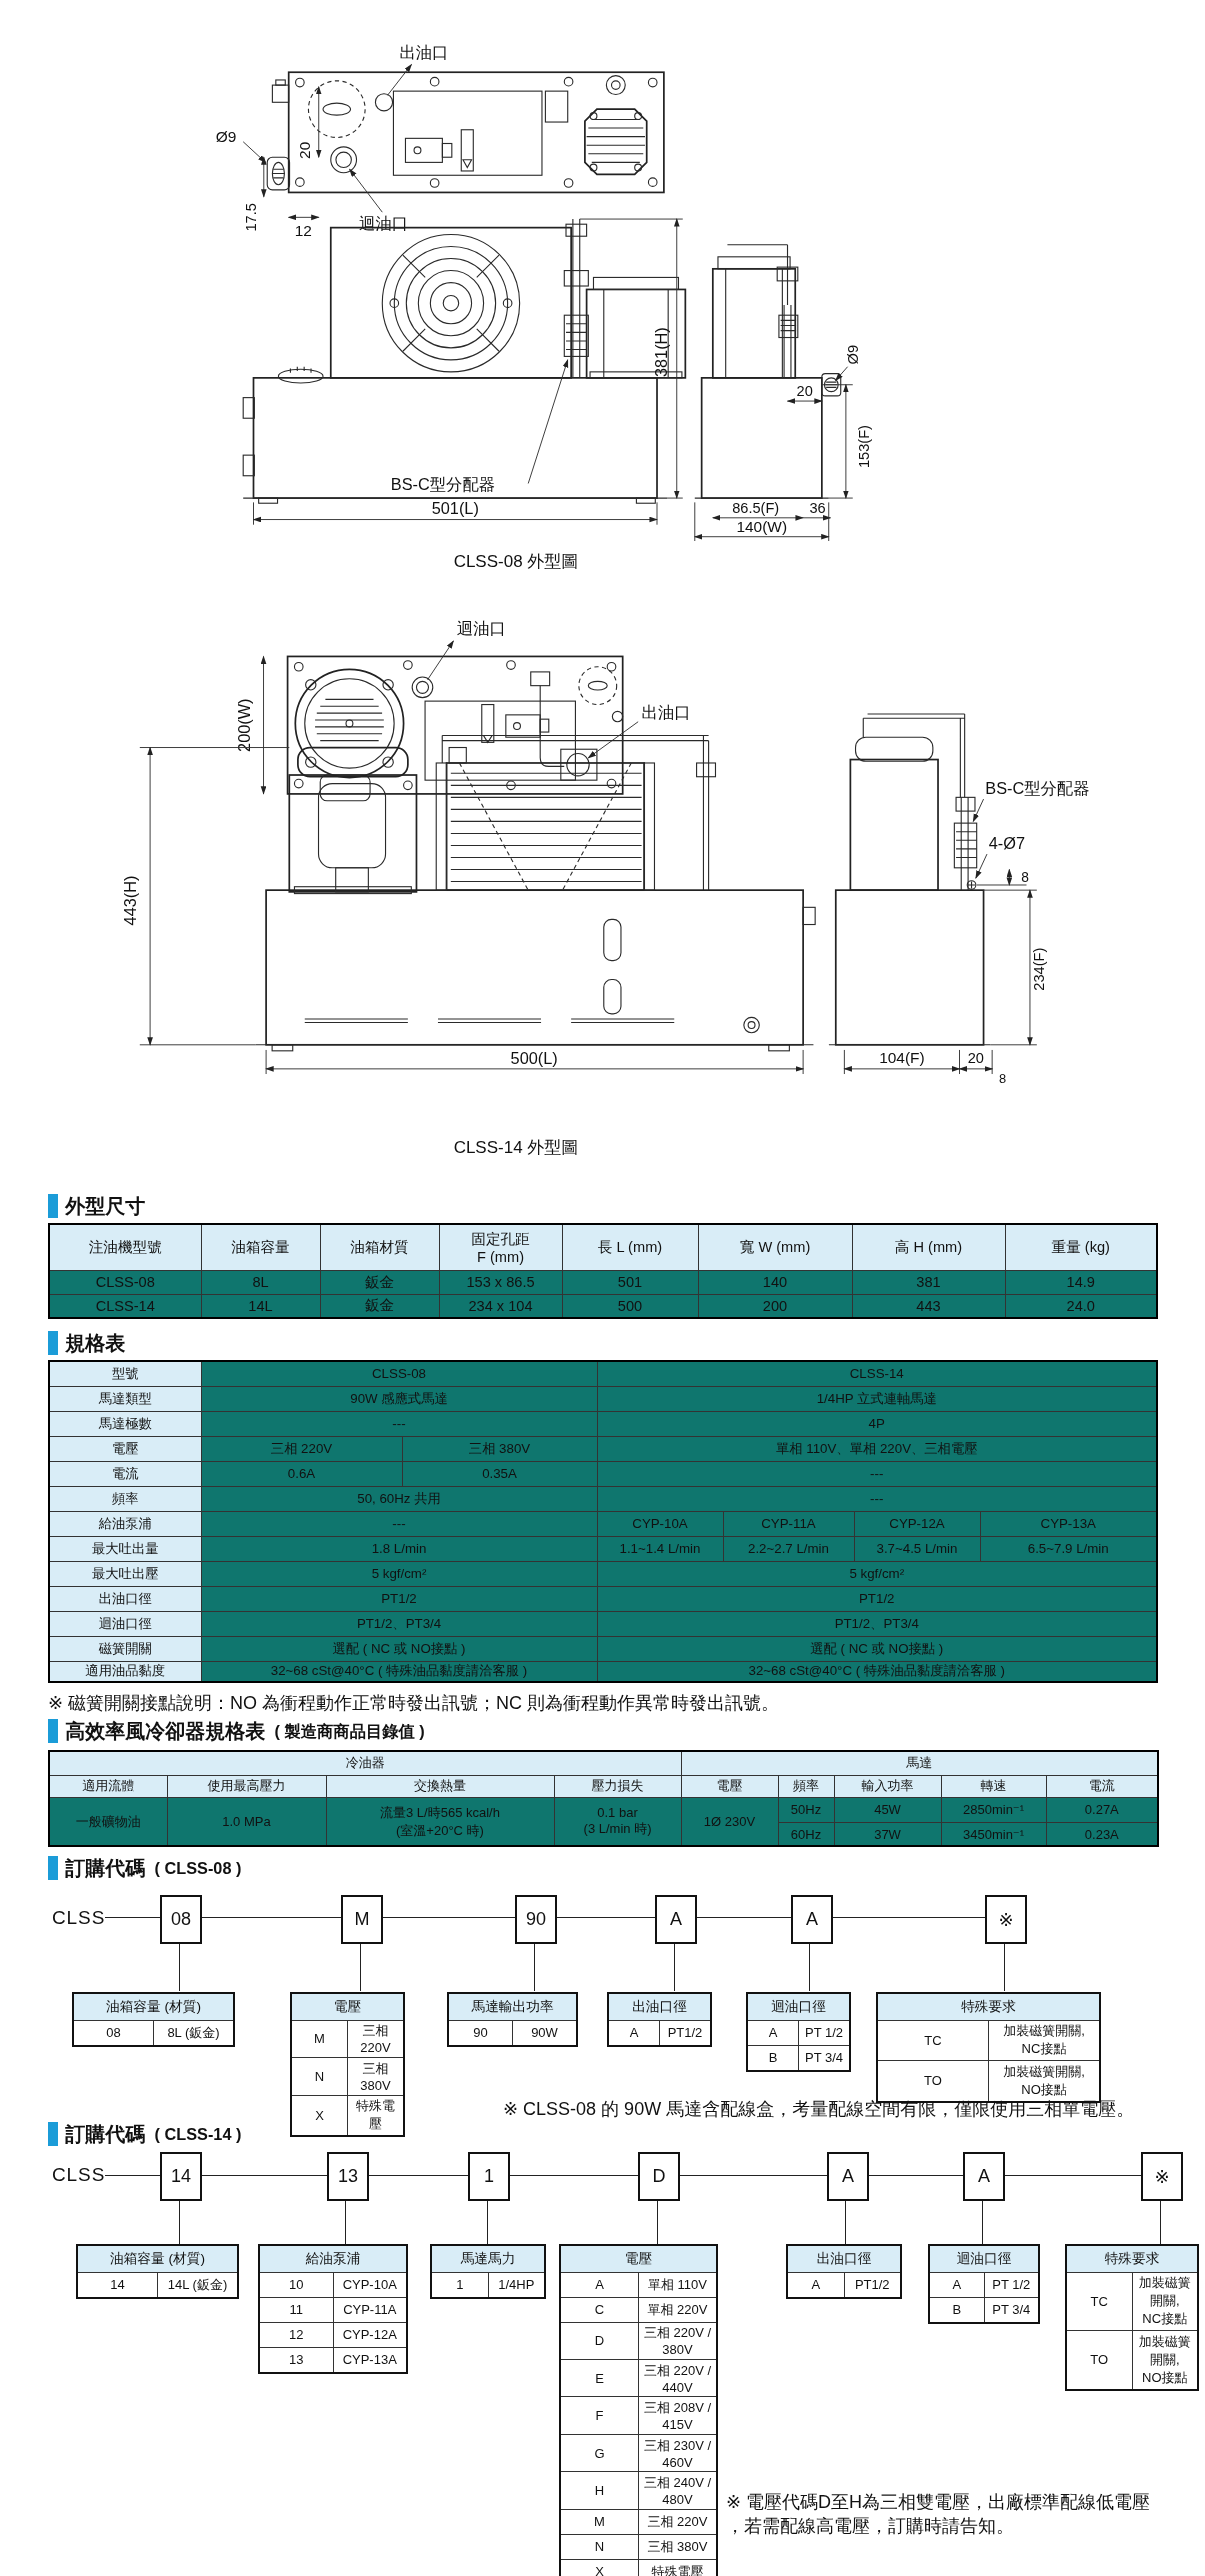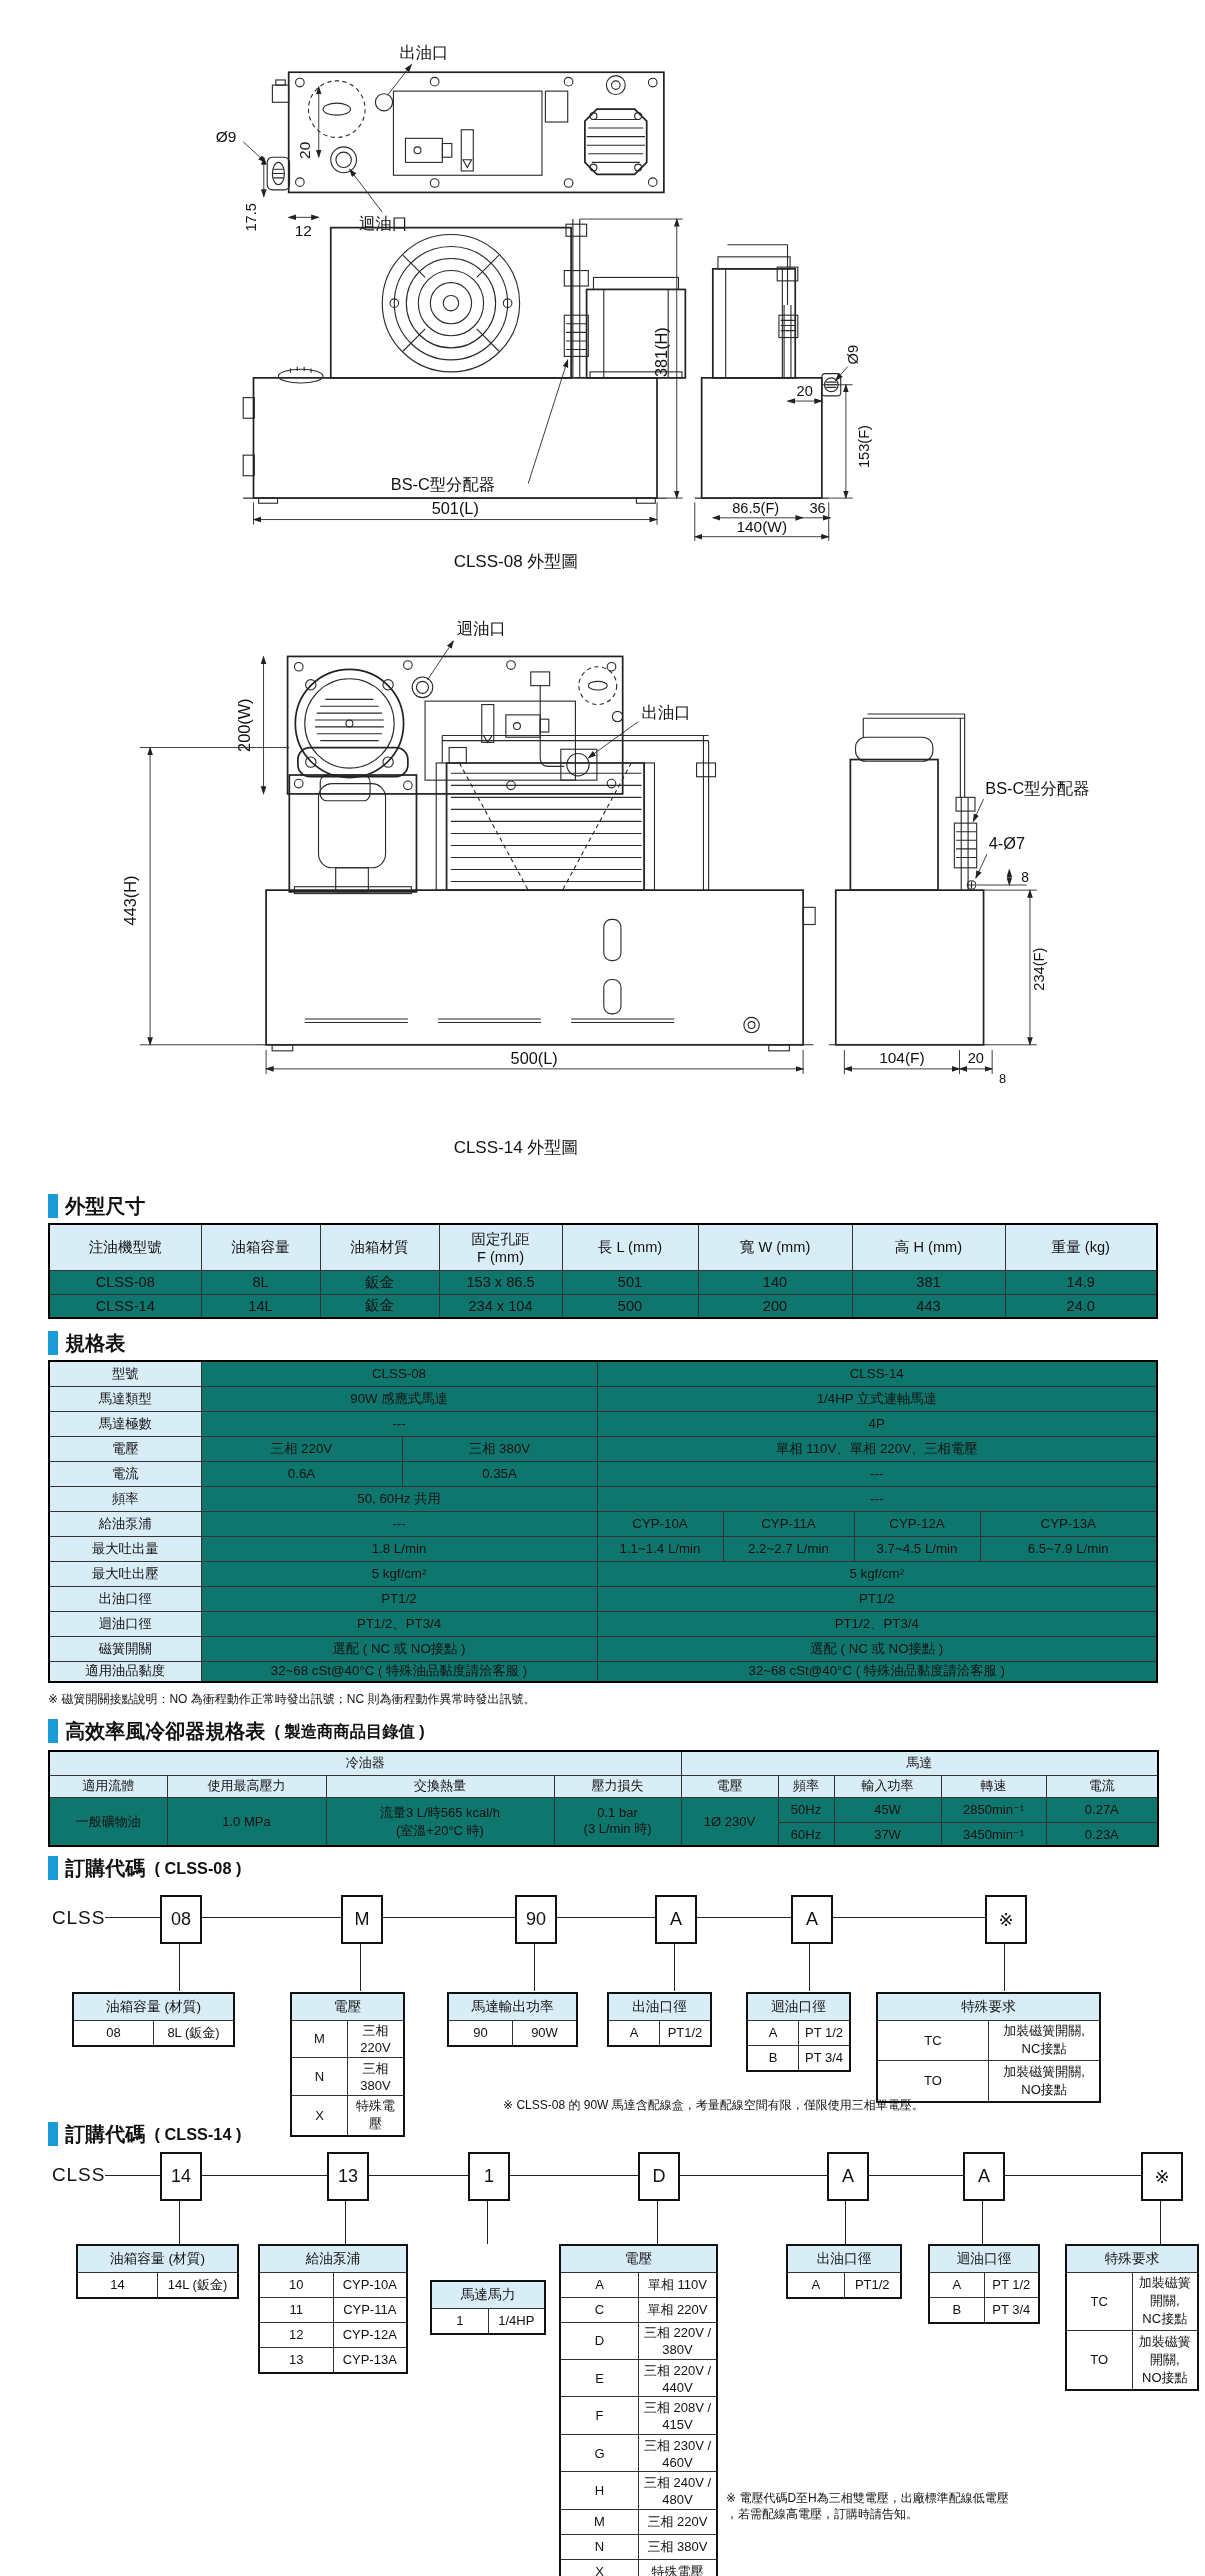--- a/index.html
+++ b/index.html
@@ -10,21 +10,21 @@
   .sec-title{display:flex;align-items:center;gap:7.7px;font-weight:bold;font-size:20px;line-height:1;}
   .sec-title .bar{width:9.5px;height:24px;background:#1b9cd8;}
   .sec-title .suffix{font-size:16.3px;font-weight:bold;margin-left:1.7px;}
   
   table.grid{border-collapse:collapse;border:2.6px solid #000;table-layout:fixed;background:#0f766e;}
   table.grid th,table.grid td{border:1.2px solid #333;border-top-width:1.7px;border-bottom-width:1.7px;
       text-align:center;vertical-align:middle;padding:0.9px 3.4px;font-weight:normal;}
   table.grid th{background:#d9edf7;}
   .pre{white-space:pre-line;}
   .fs17{font-size:14.6px;} .fs16{font-size:13px;} .fs15{font-size:13.3px;}
-  .note{font-size:12px;line-height:1.35;}
+  .note{font-size:18px;line-height:1.35;}
   
   .codebox{position:absolute;width:38px;height:45px;border:2.1px solid #111;background:#fff;
       display:flex;align-items:center;justify-content:center;font-size:18px;z-index:2;}
   .hline{position:absolute;border-top:1.7px solid #222;height:0;z-index:1;}
   .vline{position:absolute;border-left:1.3px solid #222;width:0;z-index:1;}
   .prefix{position:absolute;font-size:19px;letter-spacing:0.9px;}
   table.ctab{border-collapse:collapse;border:2.1px solid #111;background:#fff;position:absolute;table-layout:fixed;}
   table.ctab th{background:#d9edf7;border:1.2px solid #333;font-weight:normal;font-size:13.7px;height:24px;padding:0.9px 3.4px;}
   table.ctab td{border:1.2px solid #333;font-size:13px;text-align:center;padding:1.7px 4.3px;height:20.6px;}
   table.ctab td.code{width:29px;}
@@ -624,21 +624,21 @@
     <tr>
           <td class="code">12</td>
           <td>CYP-12A</td>
         </tr>
     <tr>
           <td class="code">13</td>
           <td>CYP-13A</td>
         </tr>
   </tbody>
     </table>
-  <table class="ctab" style="left:430px;top:2244px;width:116px;margin-top:36px;">
+  <table class="ctab" style="left:430px;top:2244px;width:116px;">
     <tbody>
         <tr>
           <th colspan="2">馬達馬力</th>
         </tr>
     <tr>
           <td class="code">1</td>
           <td>1/4HP</td>
         </tr>
   </tbody>
     </table>

